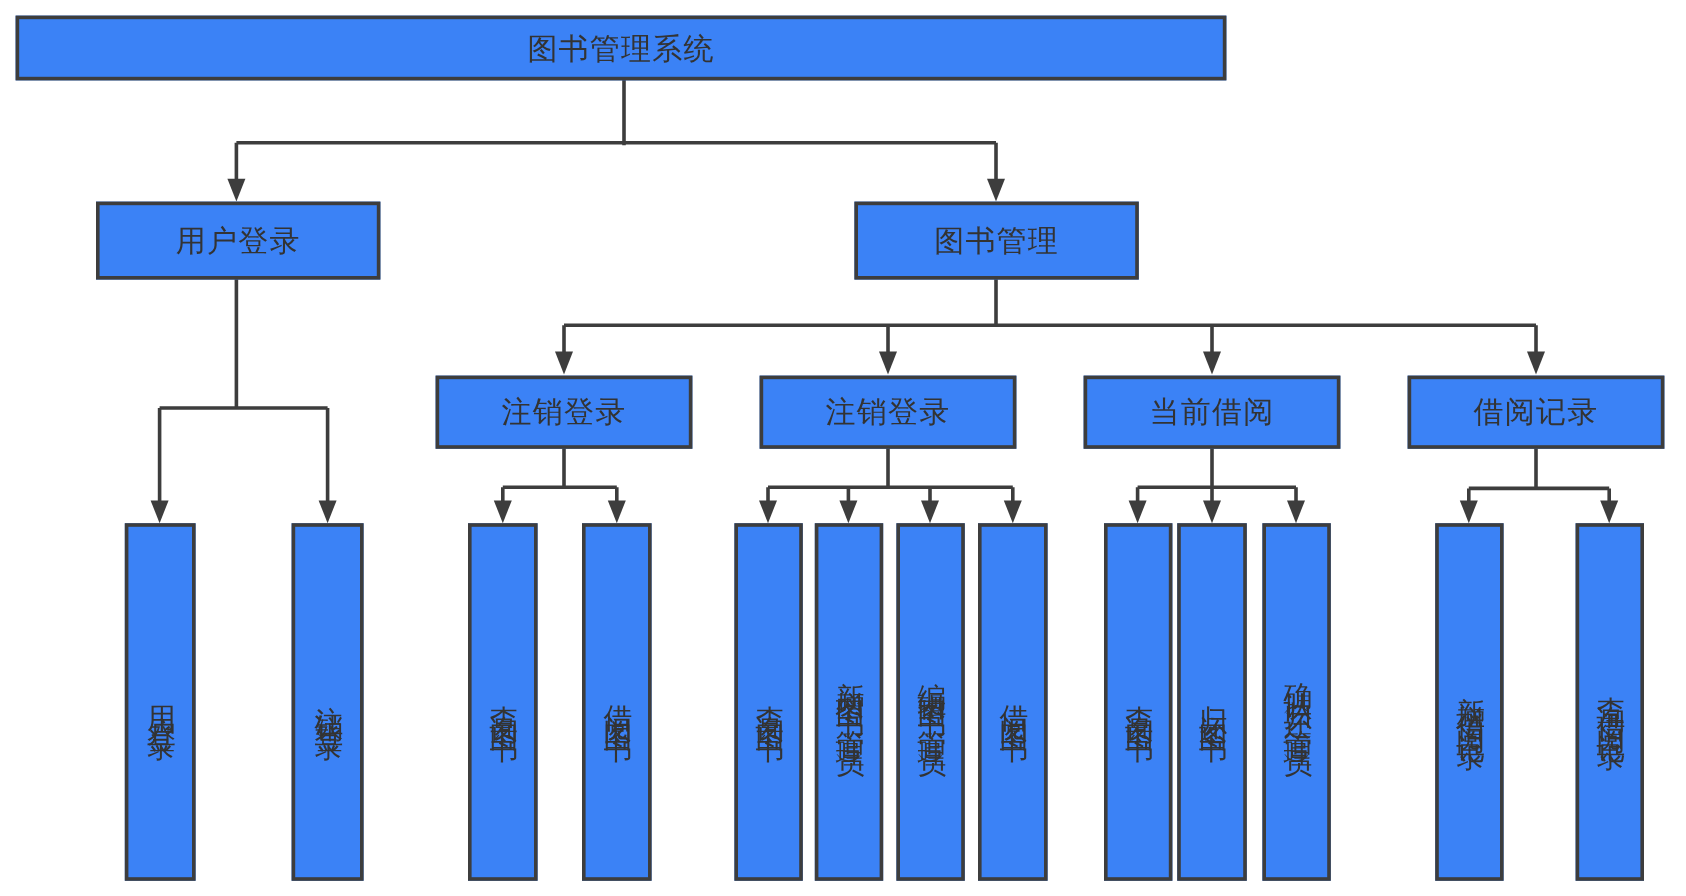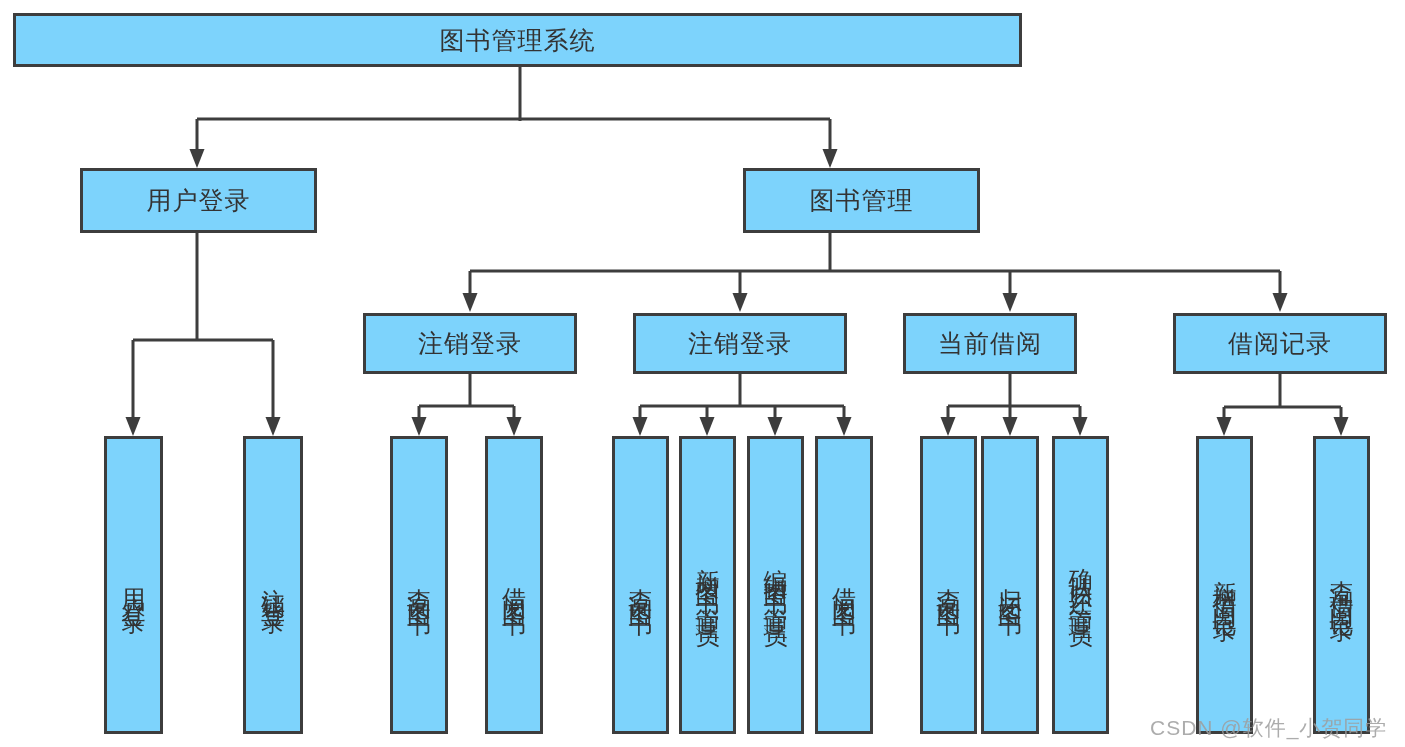--- a/index.html
+++ b/index.html
@@ -17,21 +17,21 @@
   }
   #wires {
     position: absolute;
     left: 0; top: 0;
     z-index: 0;
   }
   .hbox, .vbox {
     position: absolute;
     box-sizing: border-box;
     border: 3px solid #3d3d3d;
-    background: #7dd3fc;
+    background: #3b82f6;
     color: #333333;
     display: flex;
     align-items: center;
     justify-content: center;
     z-index: 1;
   }
   .hbox {
     font-size: 25px;
     letter-spacing: 1px;
     white-space: nowrap;
@@ -99,31 +99,31 @@
     </g>
   </svg>
 
   <div class="hbox" style="left:13px; top:13px; width:1009px; height:54px;">
     <span>图书管理系统</span>
   </div>
 
   <div class="hbox" style="left:80px; top:168px; width:237px; height:65px;">
     <span>用户登录</span>
   </div>
-  <div class="hbox" style="left:712px; top:168px; width:237px; height:65px;margin-left:31px;">
+  <div class="hbox" style="left:712px; top:168px; width:237px; height:65px;">
     <span>图书管理</span>
   </div>
 
   <div class="hbox" style="left:363px; top:313px; width:214px; height:61px;">
     <span>注销登录</span>
   </div>
   <div class="hbox" style="left:633px; top:313px; width:214px; height:61px;">
     <span>注销登录</span>
   </div>
-  <div class="hbox" style="left:903px; top:313px; width:174px; height:61px;">
+  <div class="hbox" style="left:903px; top:313px; width:214px; height:61px;">
     <span>当前借阅</span>
   </div>
   <div class="hbox" style="left:1173px; top:313px; width:214px; height:61px;">
     <span>借阅记录</span>
   </div>
 
   <div class="vbox" style="left:104px; top:436px; width:59px; height:298px;">
     <span>用户登录</span>
   </div>
   <div class="vbox" style="left:243px; top:436px; width:60px; height:298px;">
@@ -160,15 +160,14 @@
     <span>确认归还（管理员）</span>
   </div>
 
   <div class="vbox" style="left:1196px; top:436px; width:57px; height:298px;">
     <span>新增借阅记录</span>
   </div>
   <div class="vbox" style="left:1313px; top:436px; width:57px; height:298px;">
     <span>查询借阅记录</span>
   </div>
 
-  <div id="watermark">CSDN @软件_小贺同学</div>
 
 </div>
 
 </body></html>

